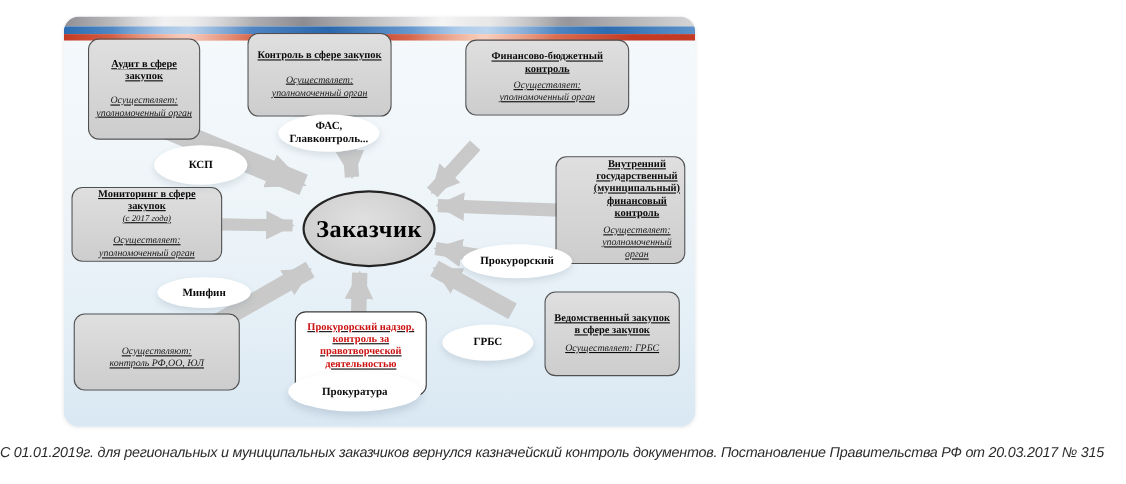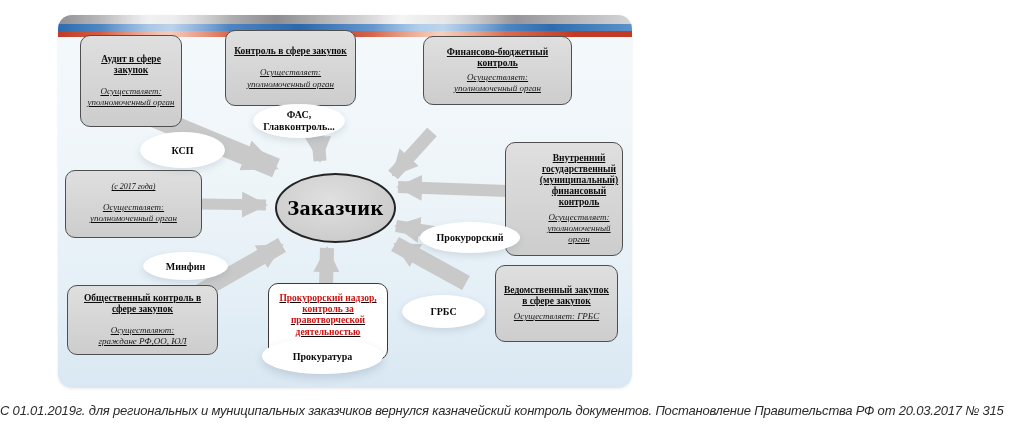--- a/index.html
+++ b/index.html
@@ -30,21 +30,21 @@
   .bt{font-weight:bold;font-size:9.5px;line-height:1.18;}
   .bs{font-style:italic;font-size:8px;line-height:1.1;}
   .bn{font-style:italic;font-size:9px;line-height:1.25;color:#1a1a1a;}
   .vgap{height:10px;flex:0 0 auto;}
   .vgap-sm{height:3px;flex:0 0 auto;}
   
   .b-audit{left:22px;top:20px;width:102px;height:92px;}
   .b-control{left:167px;top:15px;width:131px;height:76px;}
   .b-finb{left:365px;top:21px;width:149px;height:69px;}
   .b-monit{left:7px;top:155px;width:137px;height:68px;}
-  .b-intern{left:447px;top:127px;width:118px;height:114px;padding-left:36px;}
+  .b-intern{left:447px;top:127px;width:118px;height:98px;padding-left:36px;}
   .b-vedom{left:437px;top:250px;width:123px;height:77px;}
   .b-public{left:9px;top:270px;width:151px;height:70px;}
   .b-pros{left:210px;top:268px;width:120px;height:77px;
           background:#ffffff;border:1.4px solid #3a3a3a;justify-content:flex-start;padding-top:9px;}
   .b-pros .bt{color:#cc1111;font-size:9.5px;}
   
   .ell{position:absolute;background:#ffffff;border-radius:50%;
        display:flex;align-items:center;justify-content:center;text-align:center;
        font-weight:bold;font-size:10px;color:#0b0b0b;
        box-shadow:0 3px 7px rgba(90,110,130,.18);}
@@ -116,44 +116,44 @@
     </div>
 
     <div class="box b-finb">
       <div class="bt">Финансово-бюджетный контроль</div>
       <div class="vgap-sm"></div>
       <div class="bn">Осуществляет:</div>
       <div class="bn">уполномоченный орган</div>
     </div>
 
     <div class="box b-monit">
+      <div class="bt">Мониторинг в сфере закупок</div>
       <div class="bs">(с 2017 года)</div>
       <div class="vgap"></div>
       <div class="bn">Осуществляет:</div>
       <div class="bn">уполномоченный орган</div>
     </div>
 
     <div class="box b-intern">
       <div class="bt">Внутренний государственный (муниципальный) финансовый контроль</div>
       <div class="vgap-sm"></div>
       <div class="bn">Осуществляет:</div>
       <div class="bn">уполномоченный орган</div>
     </div>
 
     <div class="box b-vedom">
       <div class="bt">Ведомственный закупок в сфере закупок</div>
       <div class="vgap-sm"></div>
       <div class="bn">Осуществляет: ГРБС</div>
     </div>
 
     <div class="box b-public">
-      <div class="bt">Общественный контроль в сфере закупок</div>
       <div class="vgap"></div>
       <div class="bn">Осуществляют:</div>
-      <div class="bn">граждане РФ,ОО, ЮЛ</div>
+      <div class="bn">контроль РФ,ОО, ЮЛ</div>
     </div>
 
     <div class="box b-pros">
       <div class="bt">Прокурорский надзор, контроль за правотворческой деятельностью</div>
     </div>
 
     <div class="ell e-ksp">КСП</div>
     <div class="ell e-fas multiline">ФАС,
 Главконтроль...</div>
     <div class="ell e-glavk">Прокурорский</div>

